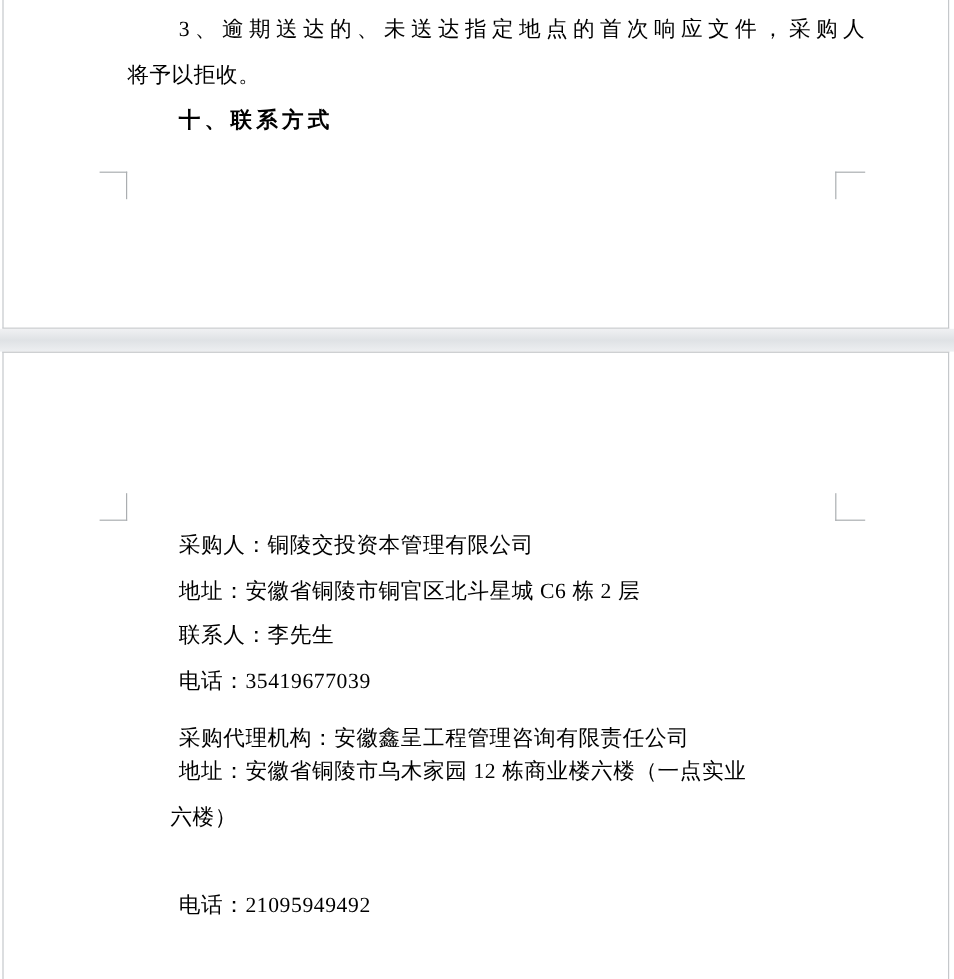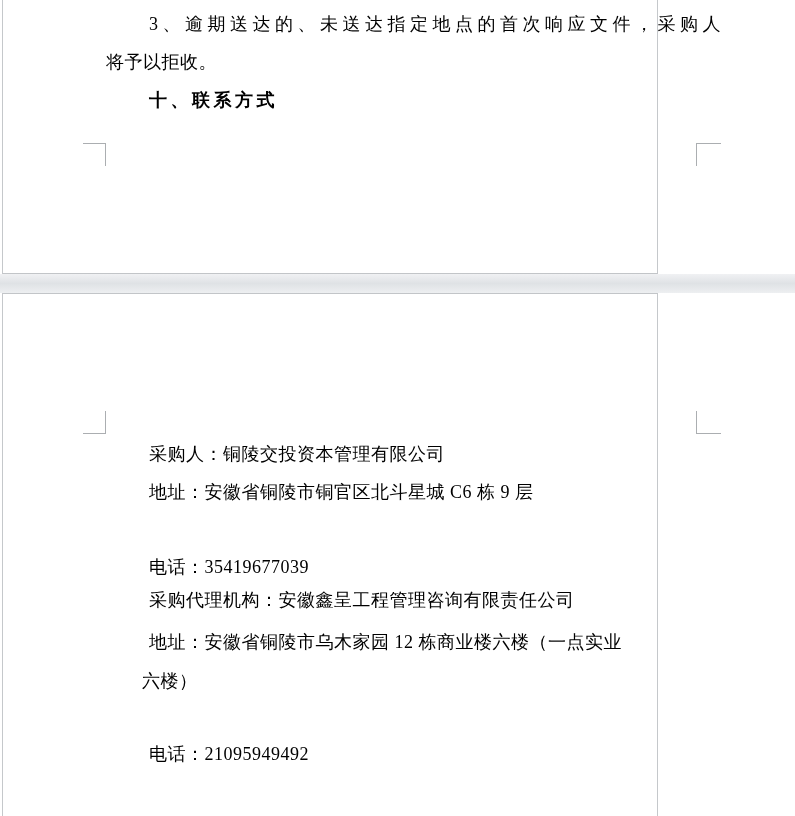--- a/index.html
+++ b/index.html
@@ -13,21 +13,21 @@
     height: 816px;
     overflow: hidden;
     background: #ffffff;
     border-bottom: 1px solid #d5d7d9;
     font-family: "Liberation Serif", "DejaVu Serif", serif;
     color: #000000;
   }
   .page {
     position: absolute;
     left: 2px;
-    width: 656px;
+    width: 789px;
     background: #ffffff;
     box-sizing: border-box;
   }
   .page-1 {
     top: 0;
     height: 274px;
     border-left: 1px solid #c5c8cb;
     border-right: 1px solid #c5c8cb;
     border-bottom: 1px solid #c2c5c8;
   }
@@ -62,21 +62,21 @@
   }
   
   .p1-l0 { top: 12px; }
   .p1-l1 { top: 50px; }
   .p1-l2 { top: 88px; }
   
   .p2-l0 { top: 148px; }
   .p2-l1 { top: 186px; }
   .p2-l2 { top: 223px; }
   .p2-l3 { top: 261px; }
-  .p2-l4 { top: 294px; }
+  .p2-l4 { top: 309px; }
   .p2-l5 { top: 336px; text-align: right; }
   .p2-l6 { top: 375px; margin-left: 36px; }
   .p2-l7 { top: 412px; }
   .p2-l8 { top: 448px; }
   
   .crop-mark {
     position: absolute;
     width: 23px;
     height: 23px;
     box-sizing: border-box;
@@ -100,21 +100,22 @@
     <div class="crop-mark cm-b-right"></div>
   </div>
 
   <div class="page-gap"></div>
 
   <div class="page page-2">
     <div class="crop-mark cm-t-left"></div>
     <div class="crop-mark cm-t-right"></div>
 
     <div class="text-line indent p2-l0">采购人：铜陵交投资本管理有限公司</div>
-    <div class="text-line indent p2-l1">地址：安徽省铜陵市铜官区北斗星城 C6 栋 9 层</div>
+    <div class="text-line indent p2-l1">地址：安徽省铜陵市铜官区北斗星城 C6 栋 2 层</div>
+    <div class="text-line indent p2-l2">联系人：李先生</div>
     <div class="text-line indent p2-l3">电话：35419677039</div>
     <div class="text-line indent p2-l4">采购代理机构：安徽鑫呈工程管理咨询有限责任公司</div>
     <div class="text-line indent p2-l5">地址：安徽省铜陵市乌木家园 12 栋商业楼六楼（一点实业</div>
     <div class="text-line hang p2-l6">六楼）</div>
     <div class="text-line indent p2-l8">电话：21095949492</div>
   </div>
 
 </div>
 
 </body></html>

